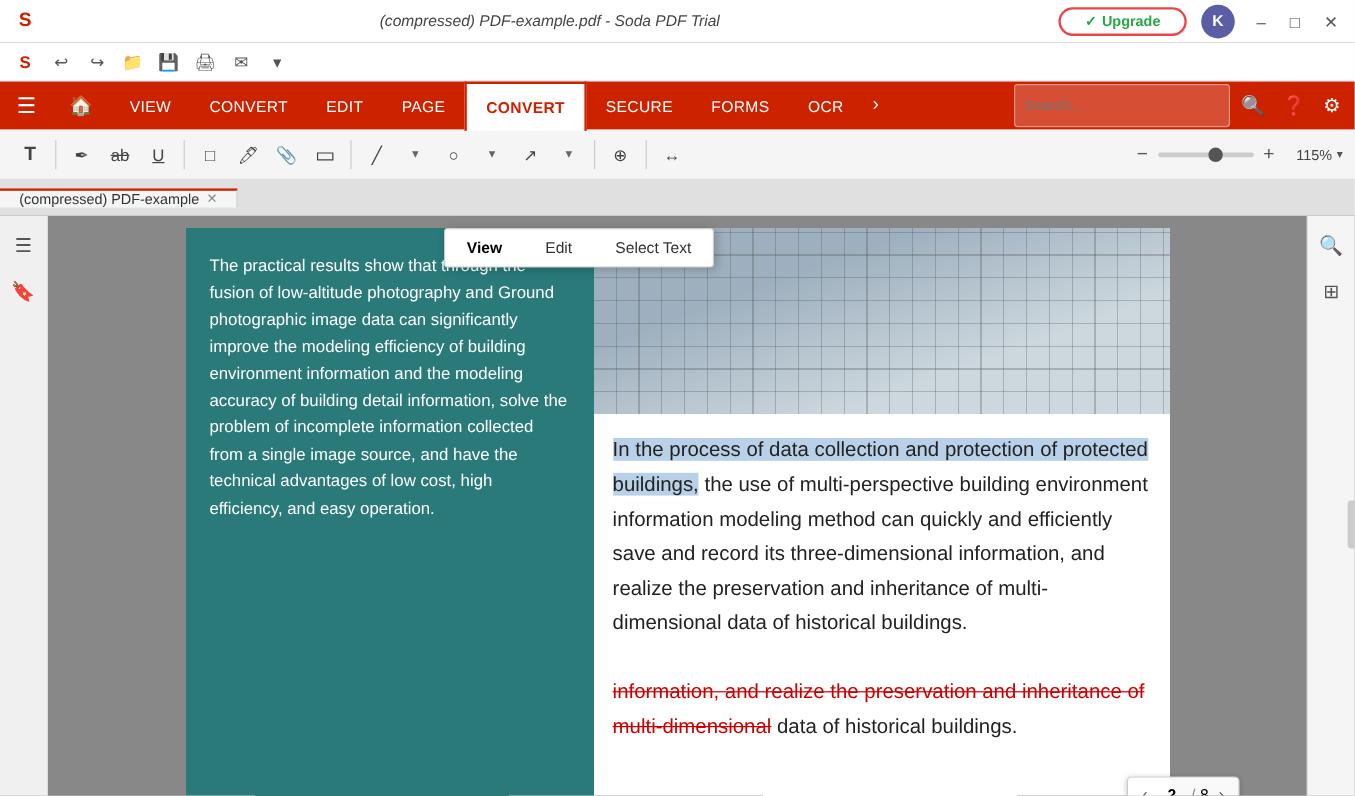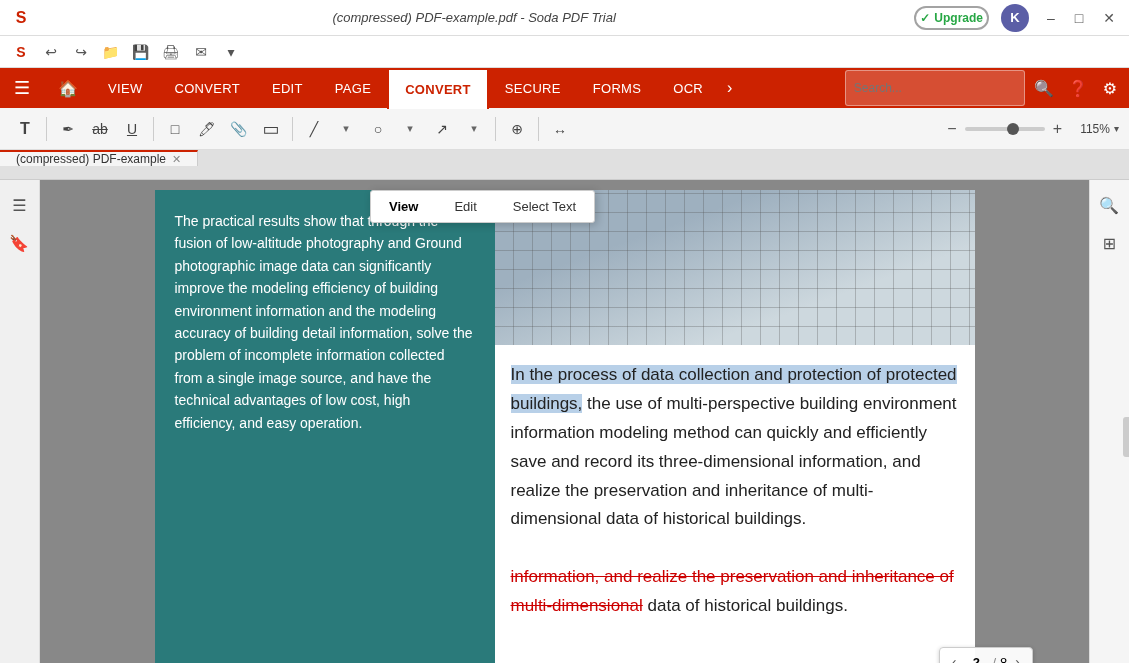--- a/index.html
+++ b/index.html
@@ -13,23 +13,23 @@
       align-items: center;
       justify-content: space-between;
       padding: 0 8px;
       border-bottom: 1px solid #ddd;
     }
     .title-bar-left { display: flex; align-items: center; gap: 8px; }
     .title-bar-center { flex: 1; text-align: center; font-size: 13px; color: #444; font-style: italic; }
     .title-bar-right { display: flex; align-items: center; gap: 12px; }
     .upgrade-btn {
       background: #fff;
-      border: 2px solid #a3a3a3;
+      border: 2px solid #ef4444;
       border-radius: 14px;
-      padding: 3px 4px;
+      padding: 3px 20px;
       font-size: 12px;
       color: #28a745;
       font-weight: bold;
       cursor: pointer;
       display: flex; align-items: center; gap: 4px;
     }
     .upgrade-btn::before { content: '✓'; color: #28a745; font-weight: bold; }
     .avatar-btn {
       width: 28px; height: 28px; border-radius: 50%;
       background: #5b5ea6; color: #fff; border: none;
@@ -306,21 +306,21 @@
       width: 24px; text-align: center; border: none; font-size: 13px; font-weight: bold;
       background: none;
     }
     .nav-sep { color: #888; }
 
     
     .tab-bar {
       height: 30px;
       background: #e0e0e0;
       display: flex;
-      align-items: flex-start;
+      align-items: center;
       border-bottom: 1px solid #ccc;
     }
     .tab-item {
       padding: 0 16px;
       font-size: 12px;
       color: #333;
       cursor: pointer;
       display: flex; align-items: center; gap: 6px;
       background: #f5f5f5;
       border-right: 1px solid #ccc;

